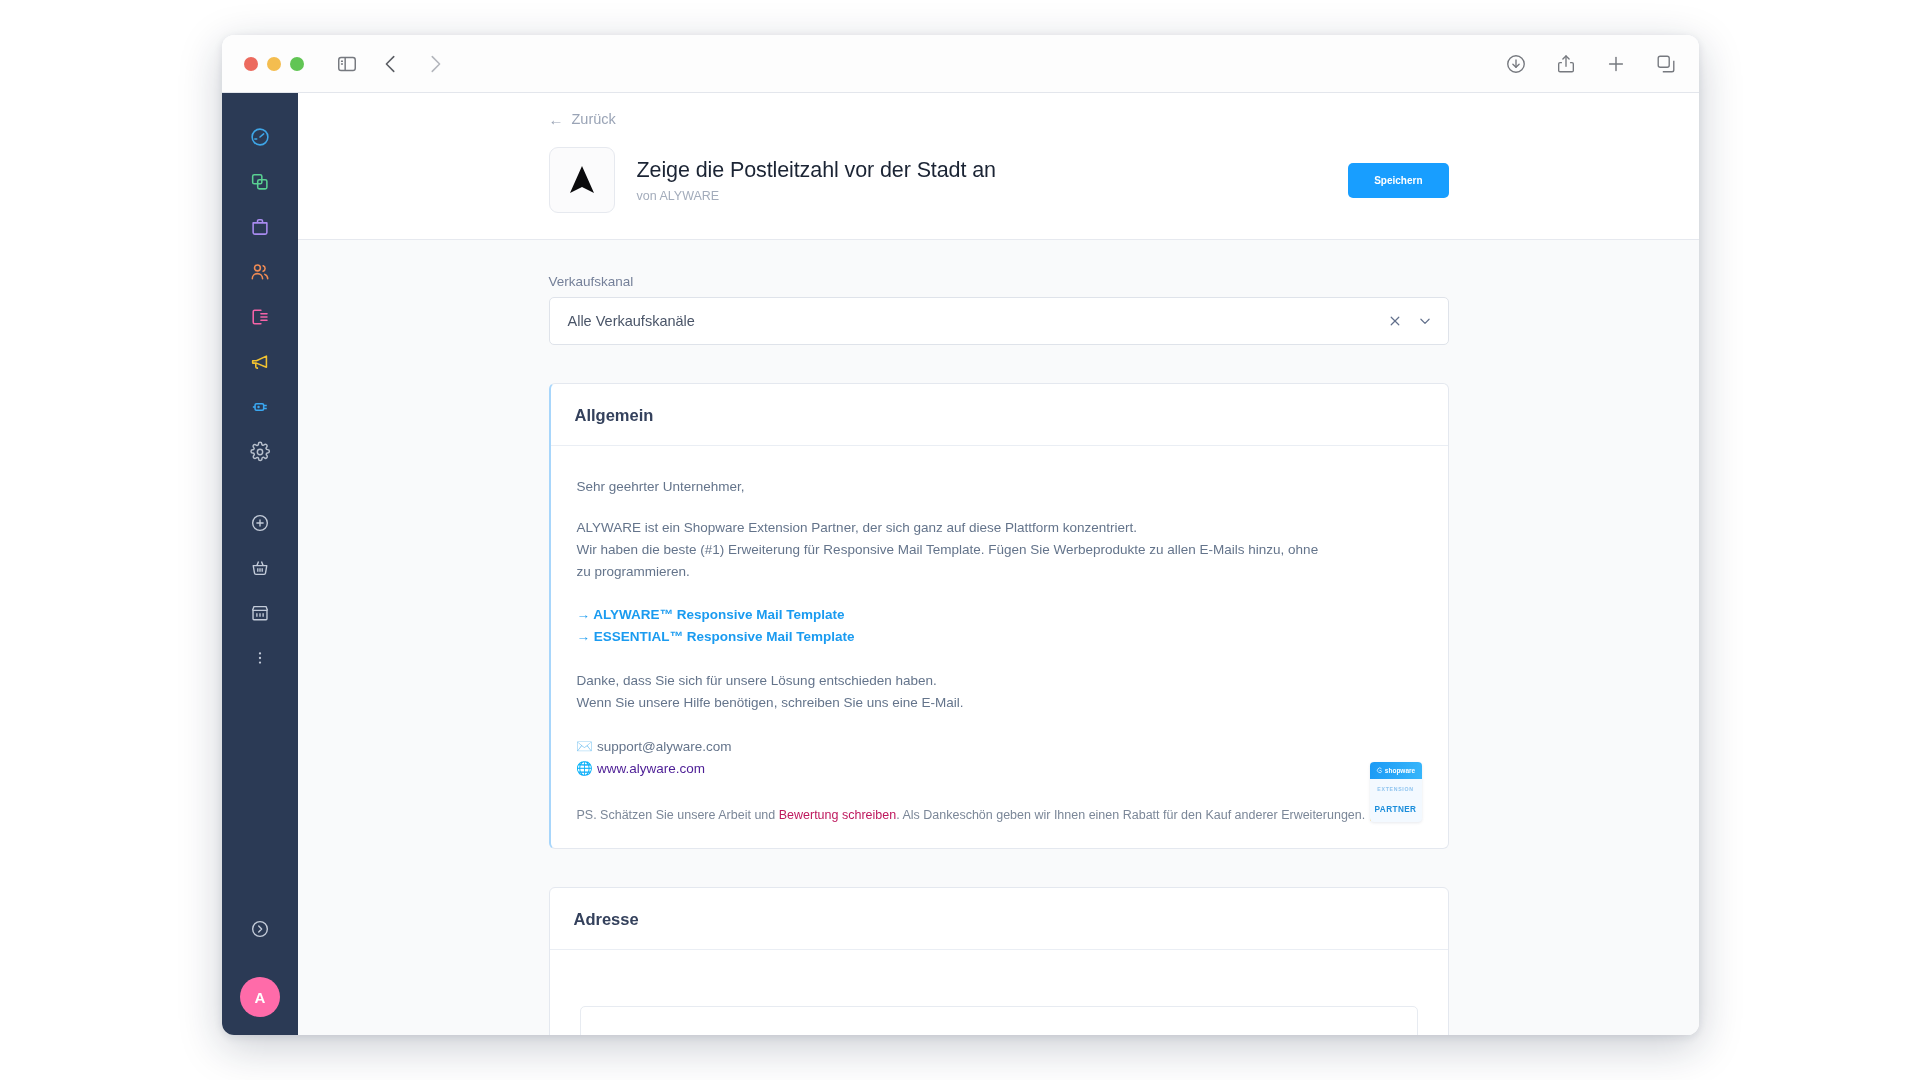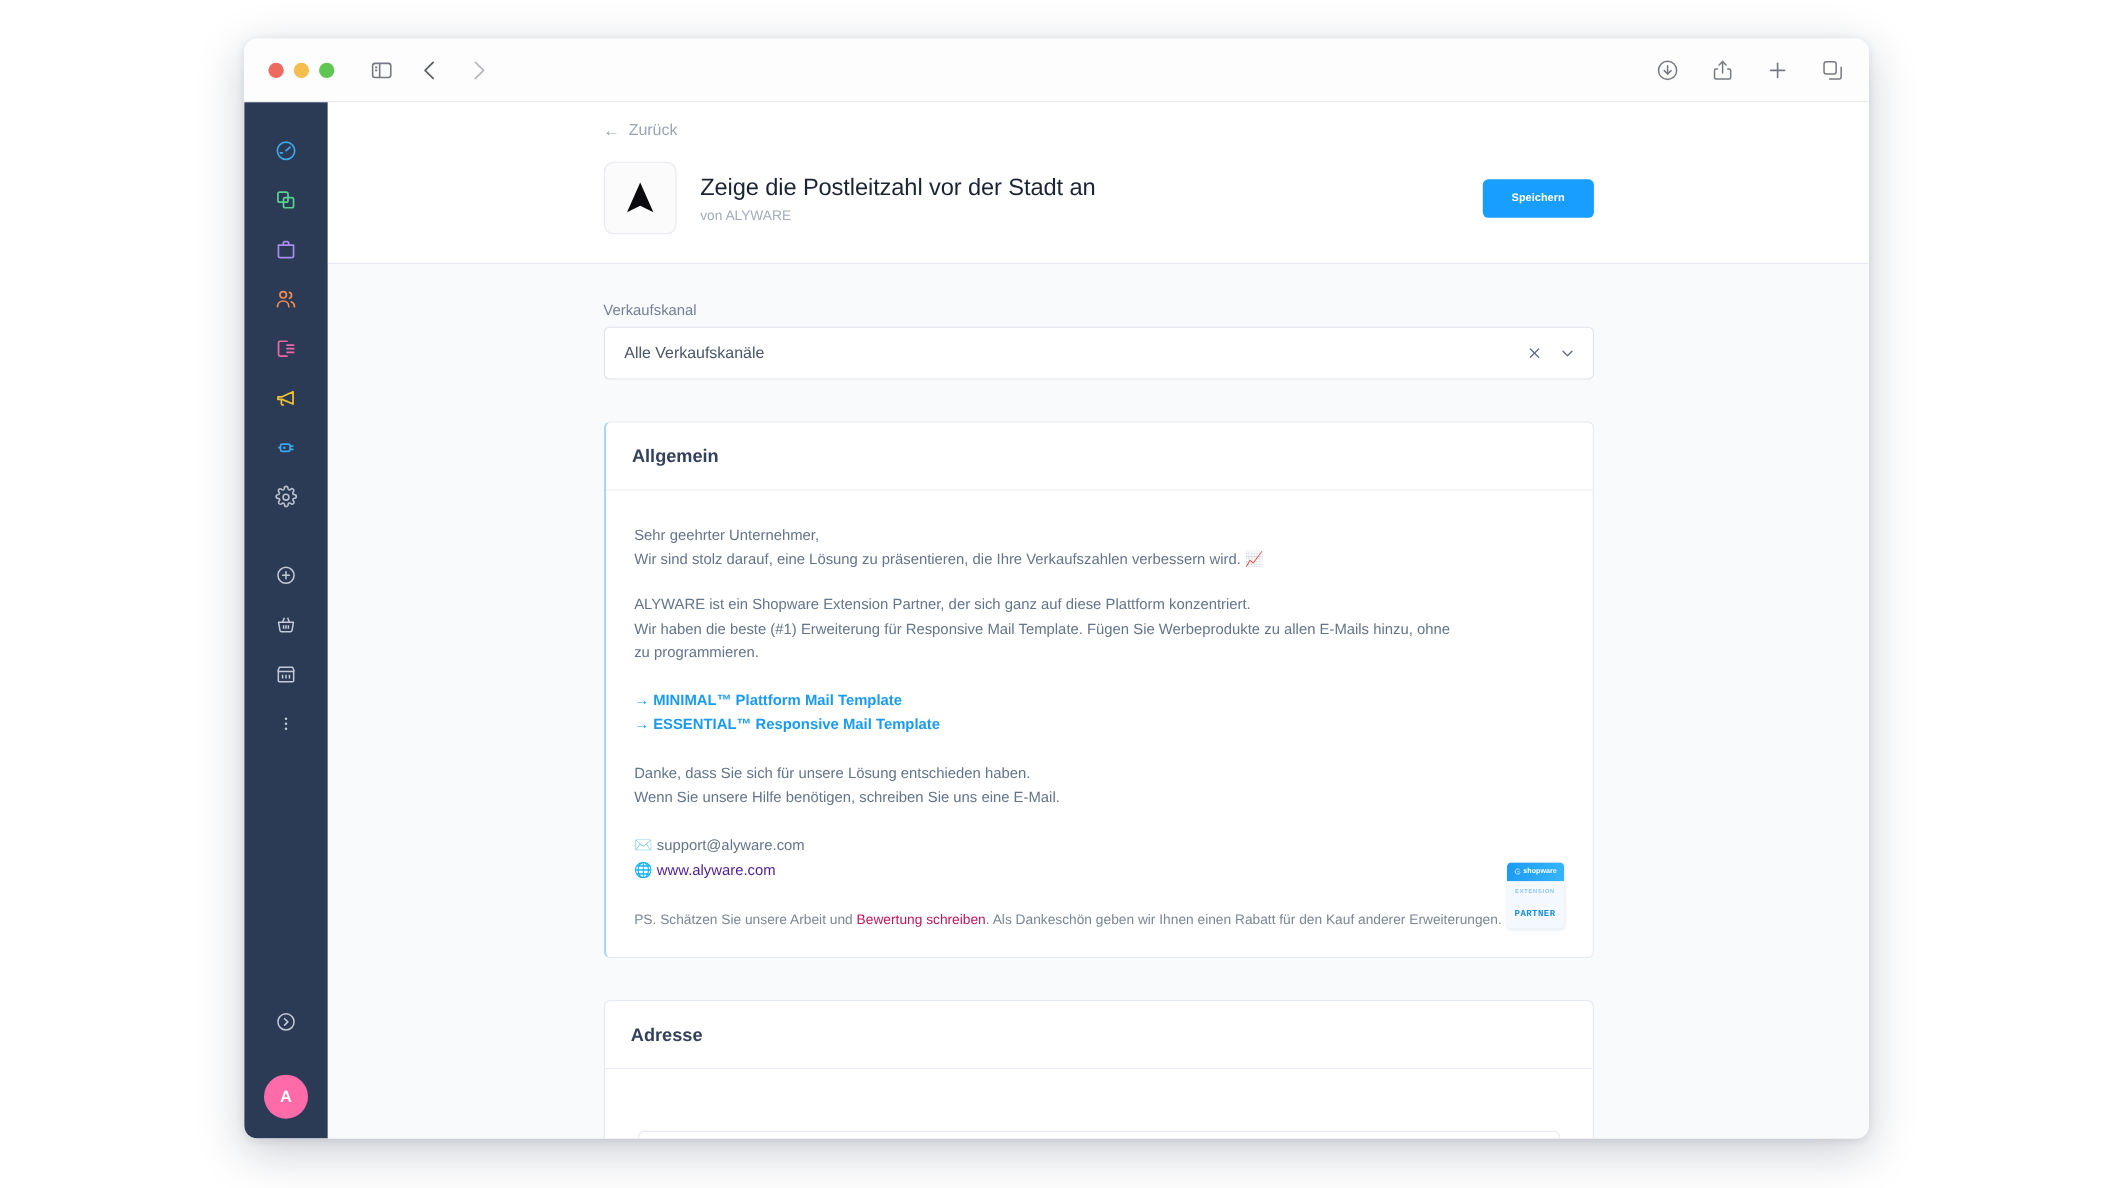--- a/index.html
+++ b/index.html
@@ -163,21 +163,21 @@
   }
   .badge-top {
     background: linear-gradient(100deg,#1b9af5 0%,#37b6fb 100%);
     color: #fff; font-size: 6.5px; font-weight: 700;
     padding: 5px 0 5px 0;
     display: flex; align-items: center; justify-content: center; gap: 2px;
   }
   .badge-top svg { width: 7px; height: 7px; display: block; }
   .badge-bot { padding: 7px 0 8px 0; }
   .badge-ext { font-size: 5.2px; letter-spacing: .7px; color: #8fc4ef; font-weight: 600; }
-  .badge-partner { font-size: 8.2px; letter-spacing: .4px; color: #1a8ddb; font-weight: 700; margin-top: 13px; font-family: Liberation Mono, monospace; }
+  .badge-partner { font-size: 8.2px; letter-spacing: .4px; color: #1a8ddb; font-weight: 700; margin-top: 13px; }
 
   .toggle-row {
     margin: 26px 4px 0 4px;
     border: 1px solid #e7ebf1;
     border-radius: 5px;
     height: 50px;
     display: flex; align-items: center;
     padding: 0 18px;
   }
   .card.bottom-card { margin-bottom: 40px; }
@@ -398,31 +398,30 @@
             </div>
 
             <div class="card accent">
               <div class="card-head">
                 <div class="card-title">Allgemein</div>
               </div>
               <div class="card-body">
 
                 <div class="para">
                   <div>Sehr geehrter Unternehmer,</div>
-                  <div>Wir sind stolz darauf, eine Lösung zu präsentieren, die Ihre Verkaufszahlen verbessern wird. 📈</div>
                 </div>
 
                 <div class="para">
                   <div>ALYWARE ist ein Shopware Extension Partner, der sich ganz auf diese Plattform konzentriert.</div>
                   <div>Wir haben die beste (#1) Erweiterung für Responsive Mail Template. Fügen Sie Werbeprodukte zu allen E-Mails hinzu, ohne</div>
                   <div>zu programmieren.</div>
                 </div>
 
                 <div class="para" style="margin-top:22px;">
-                  <div><a class="link-blue" href="#">→ MINIMAL™ Plattform Mail Template</a></div>
+                  <div><a class="link-blue" href="#">→ ALYWARE™ Responsive Mail Template</a></div>
                   <div><a class="link-blue" href="#">→ ESSENTIAL™ Responsive Mail Template</a></div>
                 </div>
 
                 <div class="para" style="margin-top:22px;">
                   <div>Danke, dass Sie sich für unsere Lösung entschieden haben.</div>
                   <div>Wenn Sie unsere Hilfe benötigen, schreiben Sie uns eine E-Mail.</div>
                 </div>
 
                 <div class="para" style="margin-top:22px;">
                   <div>✉️ support@alyware.com</div>

